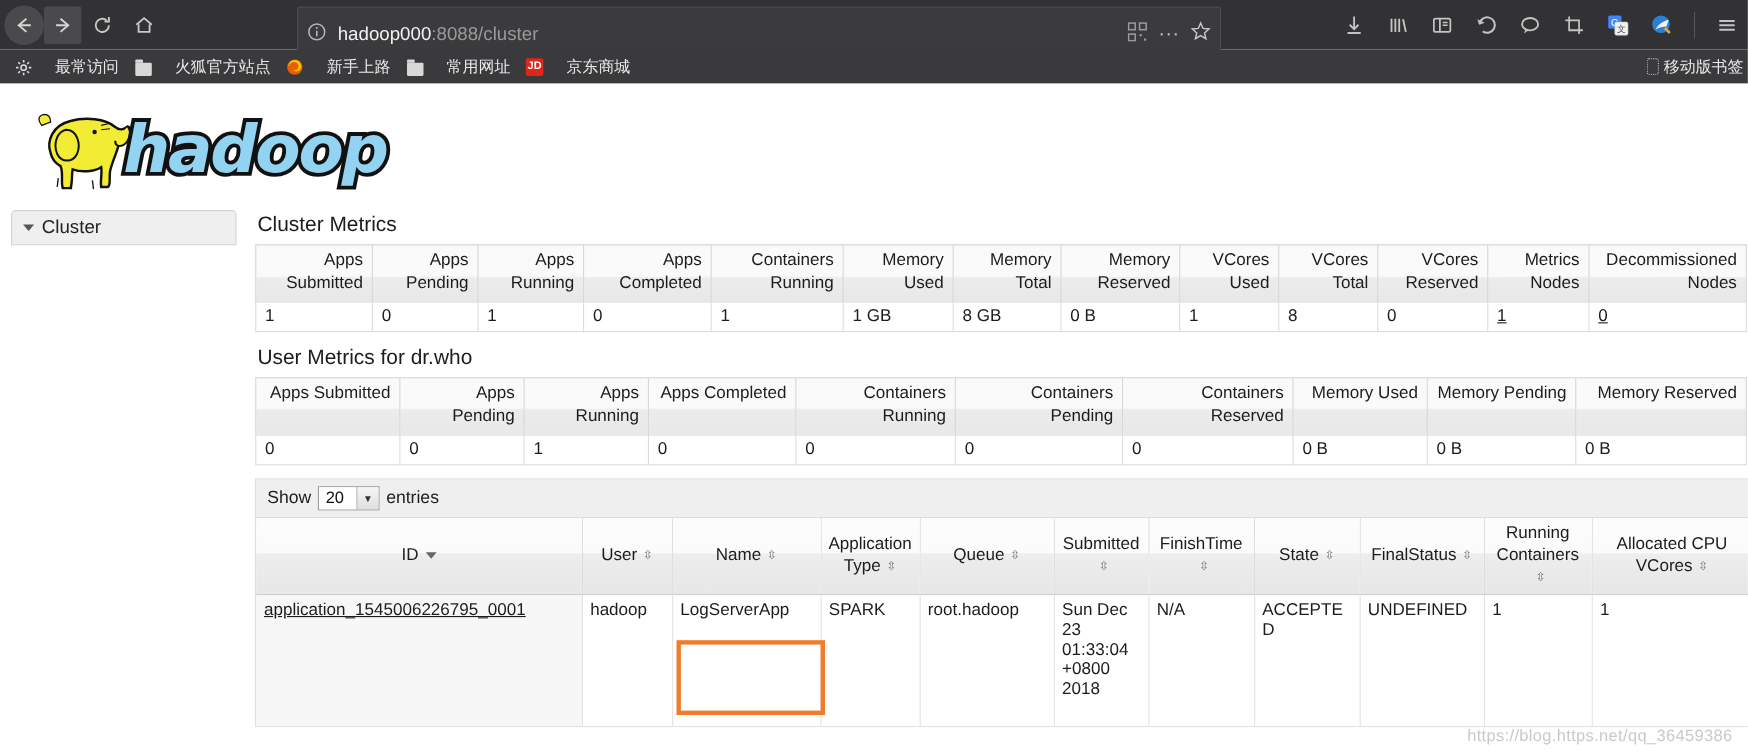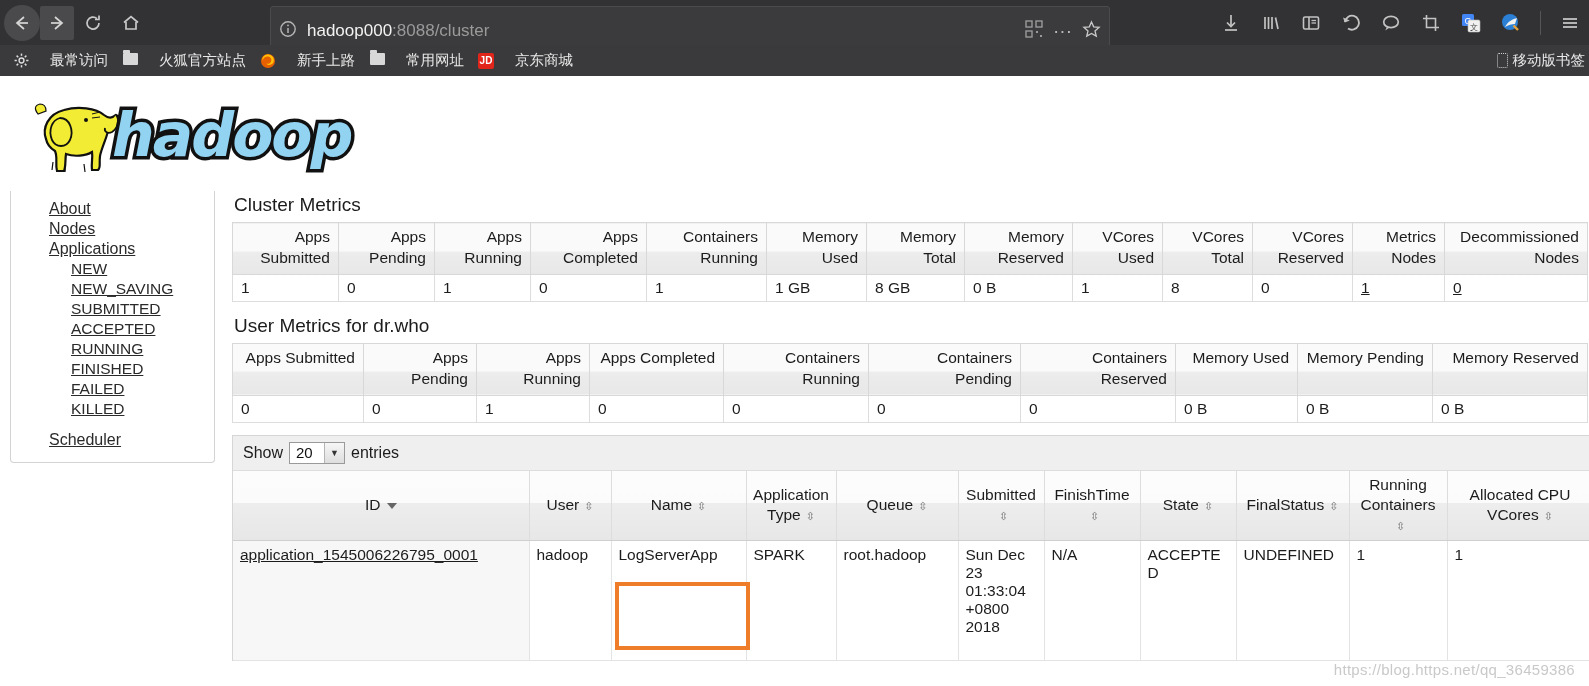--- a/index.html
+++ b/index.html
@@ -77,21 +77,21 @@
     position: relative;
   }
   .bm {
     display: flex; align-items: center; gap: 21px;
     padding: 2px 7px;
     color: #e8e8e8;
     font-size: 14.5px;
     white-space: nowrap;
     font-family: "DejaVu Sans", sans-serif;
   }
-  .bm-ico { width: 16px; height: 16px; display:flex; align-items:flex-start; justify-content:center;}
+  .bm-ico { width: 16px; height: 16px; display:flex; align-items:flex-end; justify-content:center;}
   .folder-ico {
     width: 15px; height: 12px; background: #d8d8d8; border-radius: 1px; position: relative;
   }
   .folder-ico::before {
     content:""; position:absolute; top:-3px; left:0; width:7px; height:3px;
     background:#d8d8d8; border-radius:1px 1px 0 0;
   }
   .jd-ico {
     width: 16px; height: 16px; background: #e1251b; color: #fff;
     font-size: 10px; font-weight: bold; display: flex; align-items: center; justify-content: center;
@@ -517,34 +517,23 @@
 
       <g font-family="DejaVu Sans" font-size="60" font-weight="bold" font-style="italic">
         <text x="104" y="72" fill="#111" stroke="#111" stroke-width="7" letter-spacing="-2">hadoop</text>
         <text x="104" y="72" fill="#93d3f2" letter-spacing="-2">hadoop</text>
       </g>
     </svg>
   </div>
 
 
   <div id="sidebar">
-    <div class="panel-body">
-      <a class="nav-link">About</a>
-      <a class="nav-link">Nodes</a>
-      <a class="nav-link">Applications</a>
-      <a class="nav-link sub">NEW</a>
-      <a class="nav-link sub">NEW_SAVING</a>
-      <a class="nav-link sub">SUBMITTED</a>
-      <a class="nav-link sub">ACCEPTED</a>
-      <a class="nav-link sub">RUNNING</a>
-      <a class="nav-link sub">FINISHED</a>
-      <a class="nav-link sub">FAILED</a>
-      <a class="nav-link sub">KILLED</a>
-      <div class="nav-gap"></div>
-      <a class="nav-link">Scheduler</a>
+    <div class="panel-head">
+      <span class="caret-down"></span>
+      <span>Cluster</span>
     </div>
   </div>
 
   <div id="main">
 
     <div class="section-title">Cluster Metrics</div>
     <table class="metrics">
       <colgroup>
         <col style="width:106px">
           <col style="width:96px">

